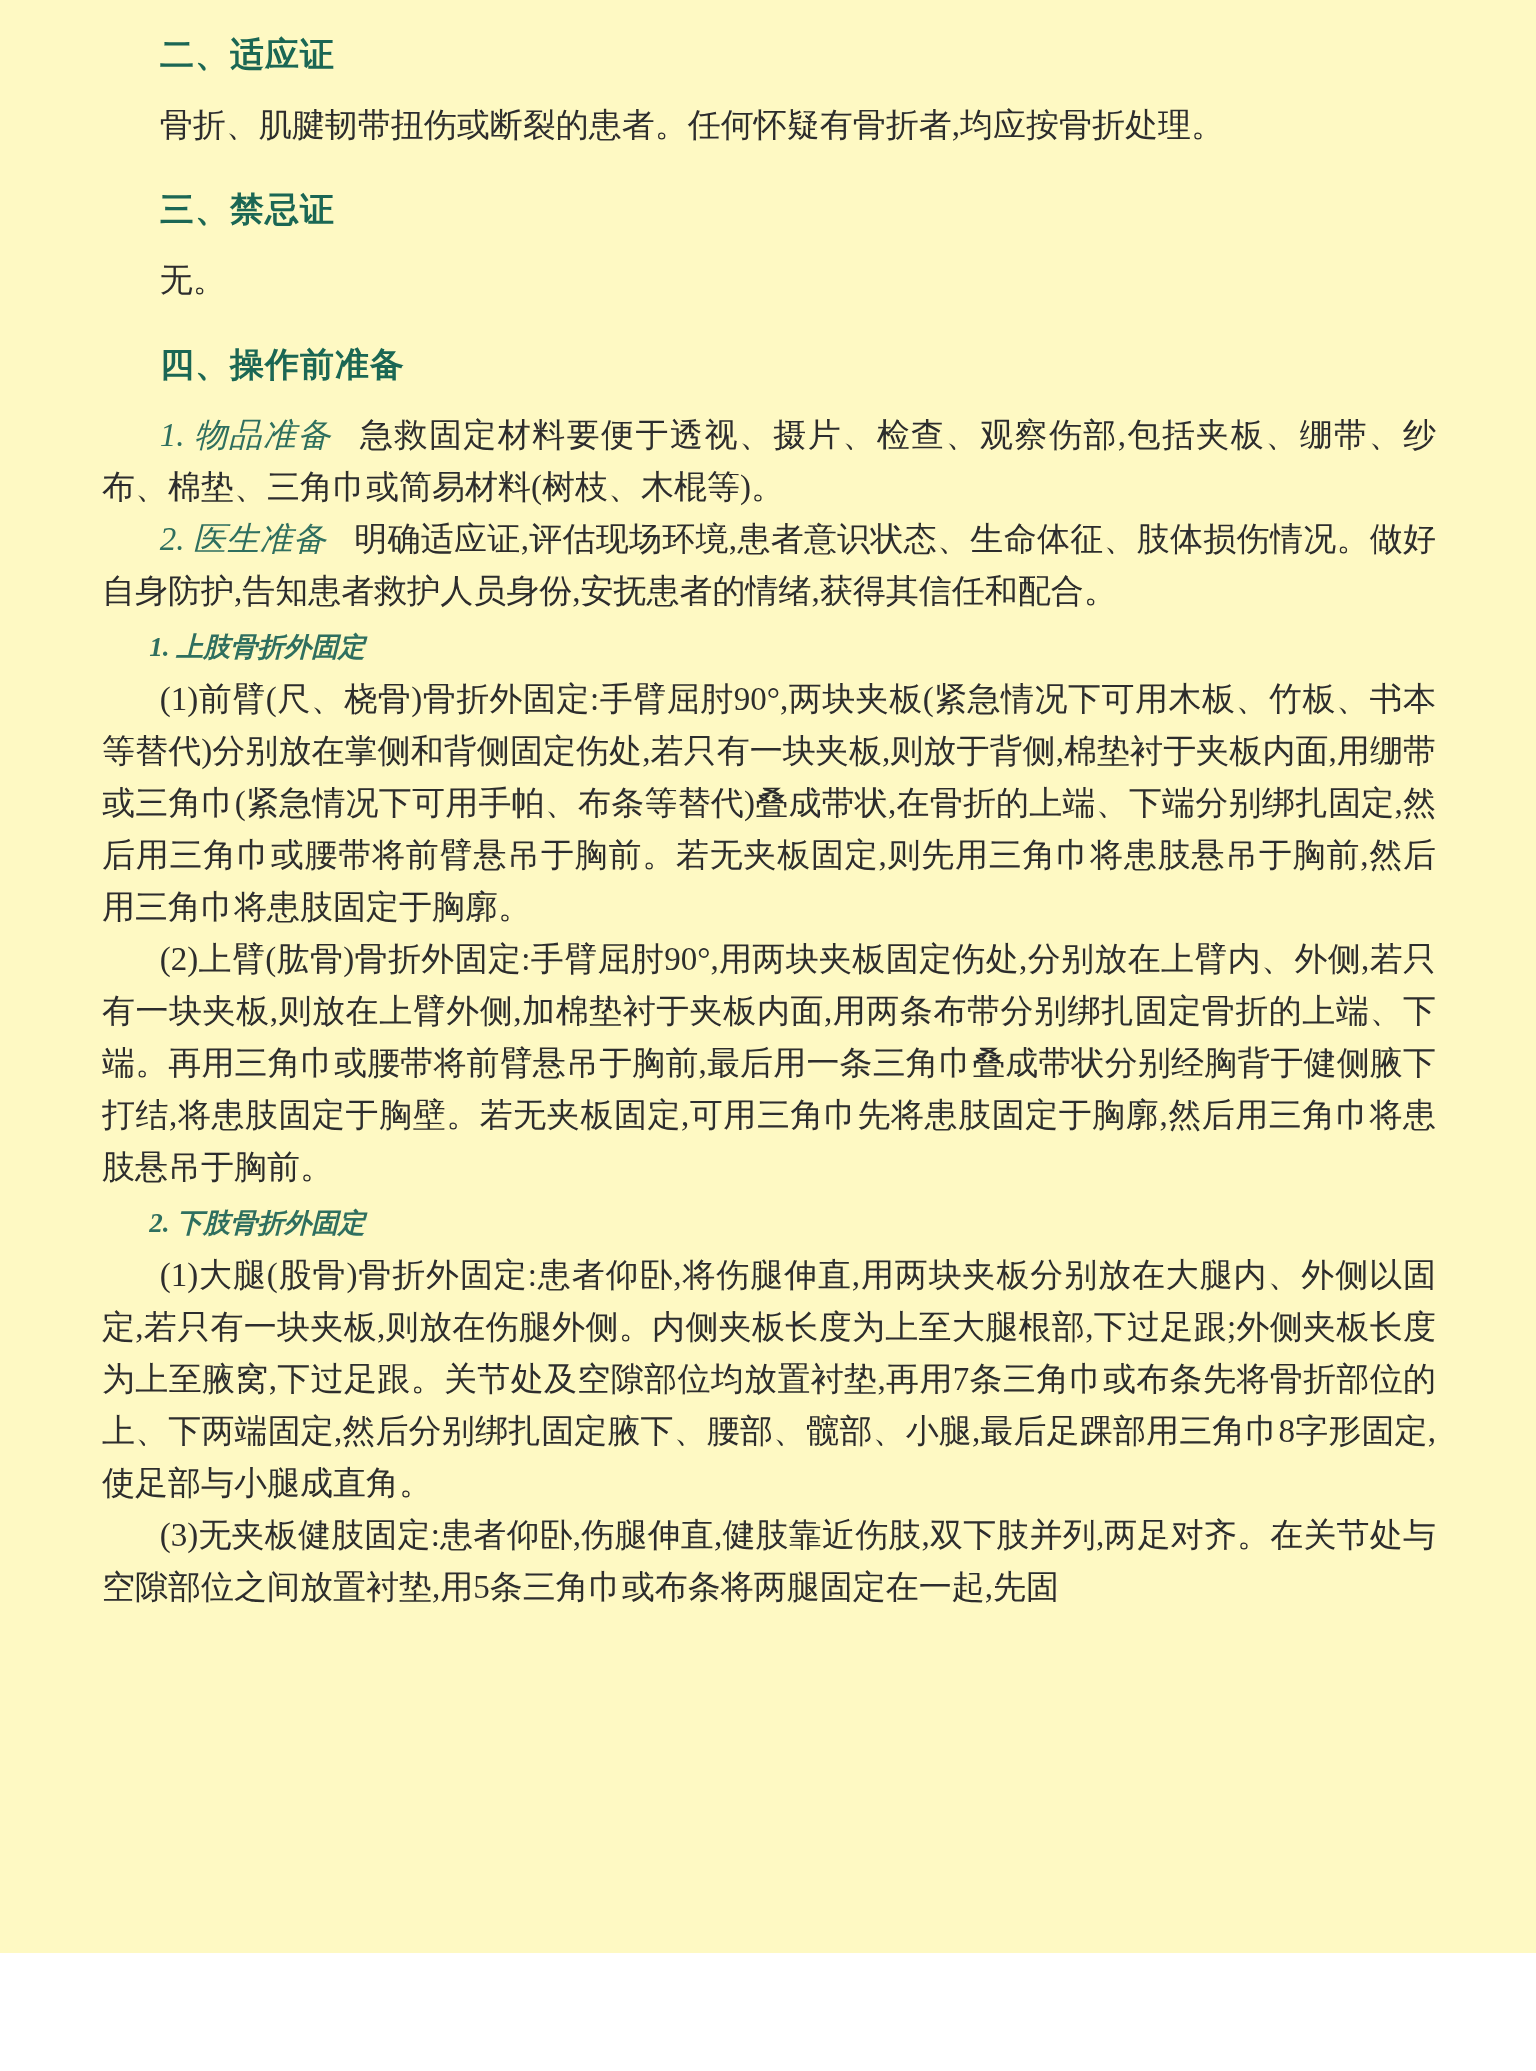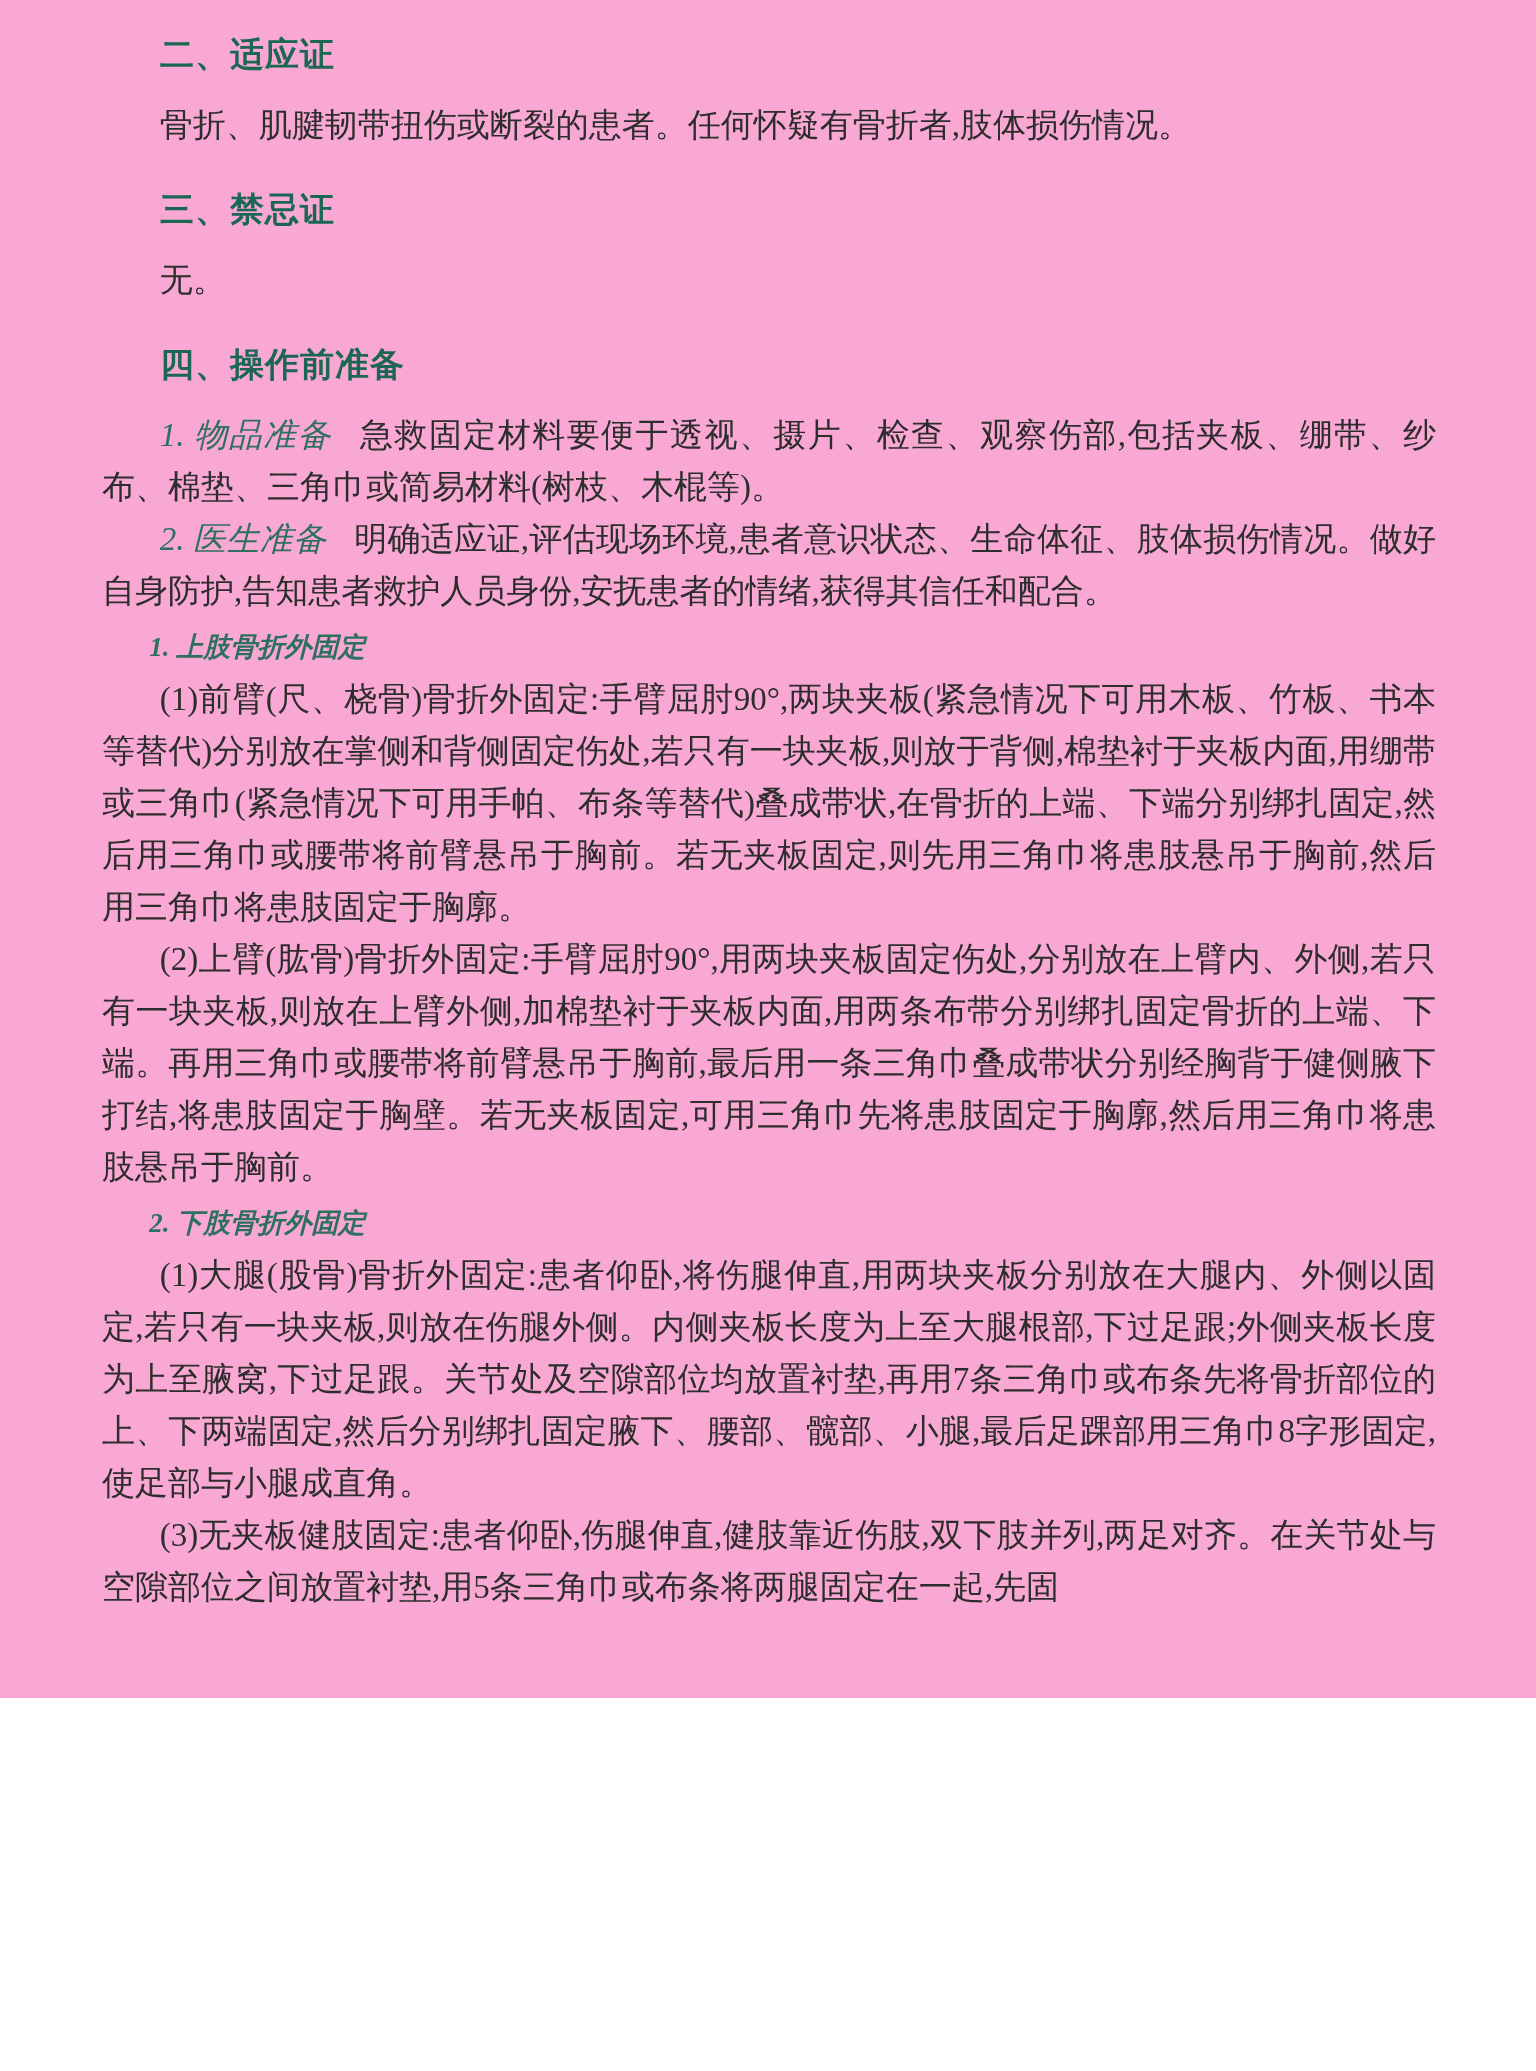--- a/index.html
+++ b/index.html
@@ -10,23 +10,23 @@
   body {
     width: 1536px;
     height: 2071px;
     overflow: hidden;
     font-family: "Liberation Serif", "DejaVu Serif", serif;
     color: #2d2d2d;
   }
   .page {
     box-sizing: border-box;
     width: 1536px;
-    height: 1698px;
+    height: 1953px;
     padding: 30px 100px 40px 102px;
-    background: #f9a8d4;
+    background: #fef9c3;
   }
   
   .section-heading {
     font-family: "Liberation Sans", "DejaVu Sans", sans-serif;
     font-weight: 700;
     font-size: 34px;
     line-height: 44px;
     color: #1b6754;
     margin: 36px 0 23px 58px;
     letter-spacing: 1px;
@@ -62,21 +62,21 @@
     margin-top: 0;
   }
 </style>
 </head>
 <body>
 
 <main class="page">
 
   <section>
     <h2 class="section-heading">二、适应证</h2>
-    <p class="body-para">骨折、肌腱韧带扭伤或断裂的患者。任何怀疑有骨折者,肢体损伤情况。</p>
+    <p class="body-para">骨折、肌腱韧带扭伤或断裂的患者。任何怀疑有骨折者,均应按骨折处理。</p>
   </section>
 
   <section>
     <h2 class="section-heading">三、禁忌证</h2>
     <p class="body-para">无。</p>
   </section>
 
   <section>
     <h2 class="section-heading">四、操作前准备</h2>
     <p class="body-para"><span class="kai-label">1. 物品准备</span><span>急救固定材料要便于透视、摄片、检查、观察伤部,包括夹板、绷带、纱布、棉垫、三角巾或简易材料(树枝、木棍等)。</span></p>

